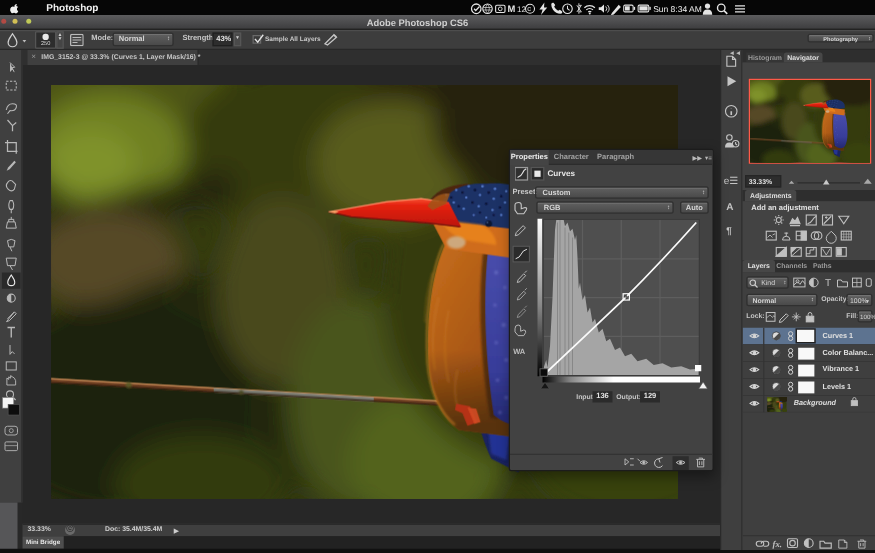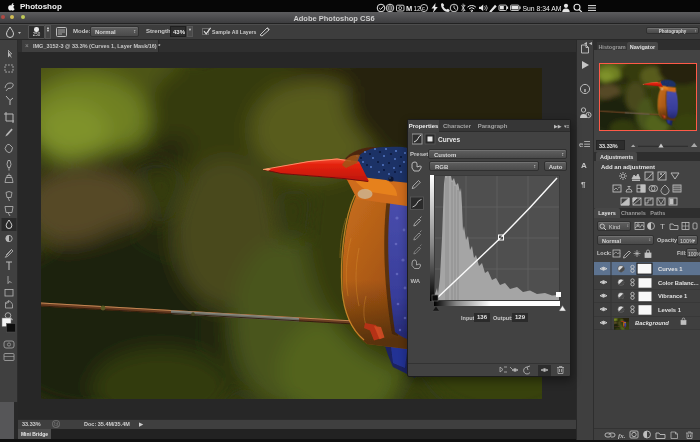--- a/index.html
+++ b/index.html
@@ -9,21 +9,21 @@
 .dd{background:linear-gradient(#606060,#4a4a4a);border:1px solid #303030;border-radius:2px;color:#d6d6d6;box-shadow:inset 0 1px 0 rgba(255,255,255,.12)}
 .spn{color:#cfcfcf;font-size:4px;line-height:3px;text-align:center}
 </style></head>
 <body>
 <div id="app">
 
 <div class="ab" style="left:0;top:0;width:700px;height:12px;background:#060606;color:#eee;font-size:8px;"></div>
 <svg class="ab" style="left:7px;top:2px" width="9" height="9" viewBox="0 0 9 9">
       <path d="M6.4,1.1 q-.9,.1 -1.5,.8 q-.5,.6 -.4,1.4 q.9,0 1.5,-.7 q.5,-.6 .4,-1.5 Z M4.6,3.6 q-.7,-.5 -1.5,-.4 q-1.5,.2 -1.9,1.7 q-.4,1.6 .7,3 q.5,.7 1.2,.7 q.6,0 1,-.3 q.4,-.3 1,.3 q.6,.3 1.2,0 q.9,-.6 1.3,-1.7 q-1.1,-.5 -1.1,-1.7 q0,-1 .9,-1.6 q-.6,-.8 -1.6,-.8 q-.6,0 -1.2,.4 Z" fill="#efefef"></path>
     </svg>
-<div class="ab" style="left:20px;top:2px;width:464px;font-size:8px;color:#f2f2f2;font-weight:bold">Photoshop</div>
+<div class="ab" style="left:37px;top:2px;width:464px;font-size:8px;color:#f2f2f2;font-weight:bold">Photoshop</div>
 <div id="mbicons" class="ab" style="left:370px;top:0;width:330px;height:12px">
 <svg width="330" height="12" viewBox="0 0 330 12">
 <g fill="#e4e4e4" stroke="none">
 <circle cx="11" cy="6" r="3.8" fill="none" stroke="#e4e4e4" stroke-width="1"></circle>
           <path d="M9.2,6 l1.4,1.4 l3,-3.2" fill="none" stroke="#e4e4e4" stroke-width="1"></path>
 <circle cx="20" cy="6" r="3.8" fill="none" stroke="#e4e4e4" stroke-width=".9"></circle>
           <path d="M16.6,5 h6.8 M16.6,7 h6.8 M20,2.3 a5.5,5.5 0 0,0 0,7.4 M20,2.3 a5.5,5.5 0 0,1 0,7.4" fill="none" stroke="#e4e4e4" stroke-width=".55"></path>
 <rect x="26.5" y="3.2" width="7.5" height="5.8" rx="1" fill="none" stroke="#e4e4e4" stroke-width=".9"></rect>
           <circle cx="30.2" cy="6.1" r="1.5" fill="none" stroke="#e4e4e4" stroke-width=".75"></circle>
 <text x="36" y="8.8" font-size="7.5" font-weight="bold" font-family="Liberation Sans">M</text>

